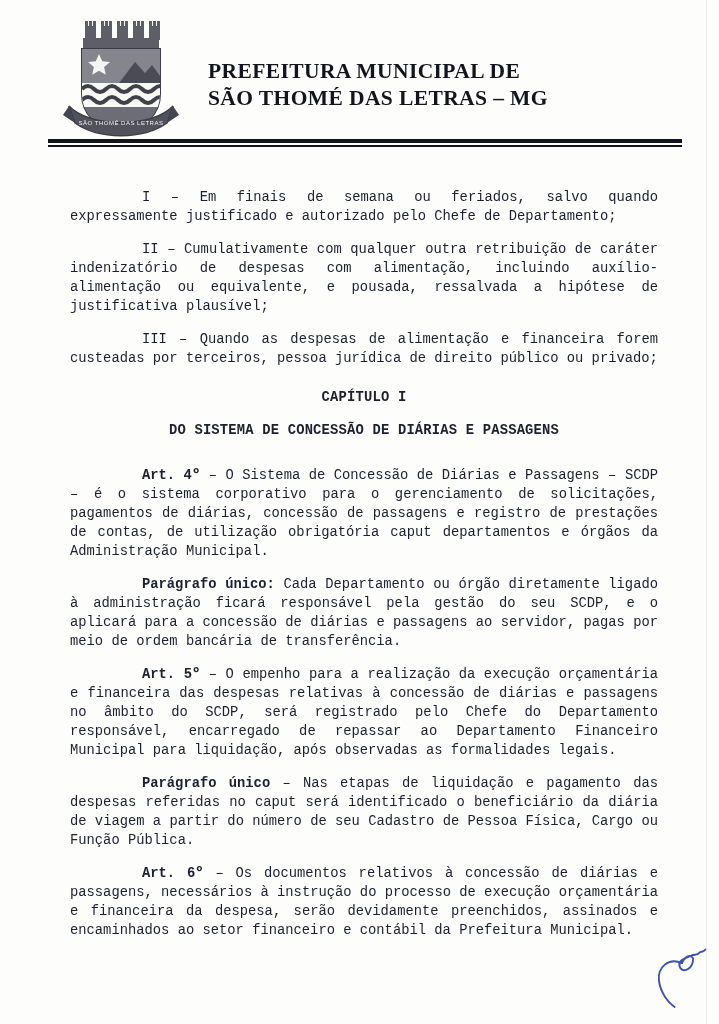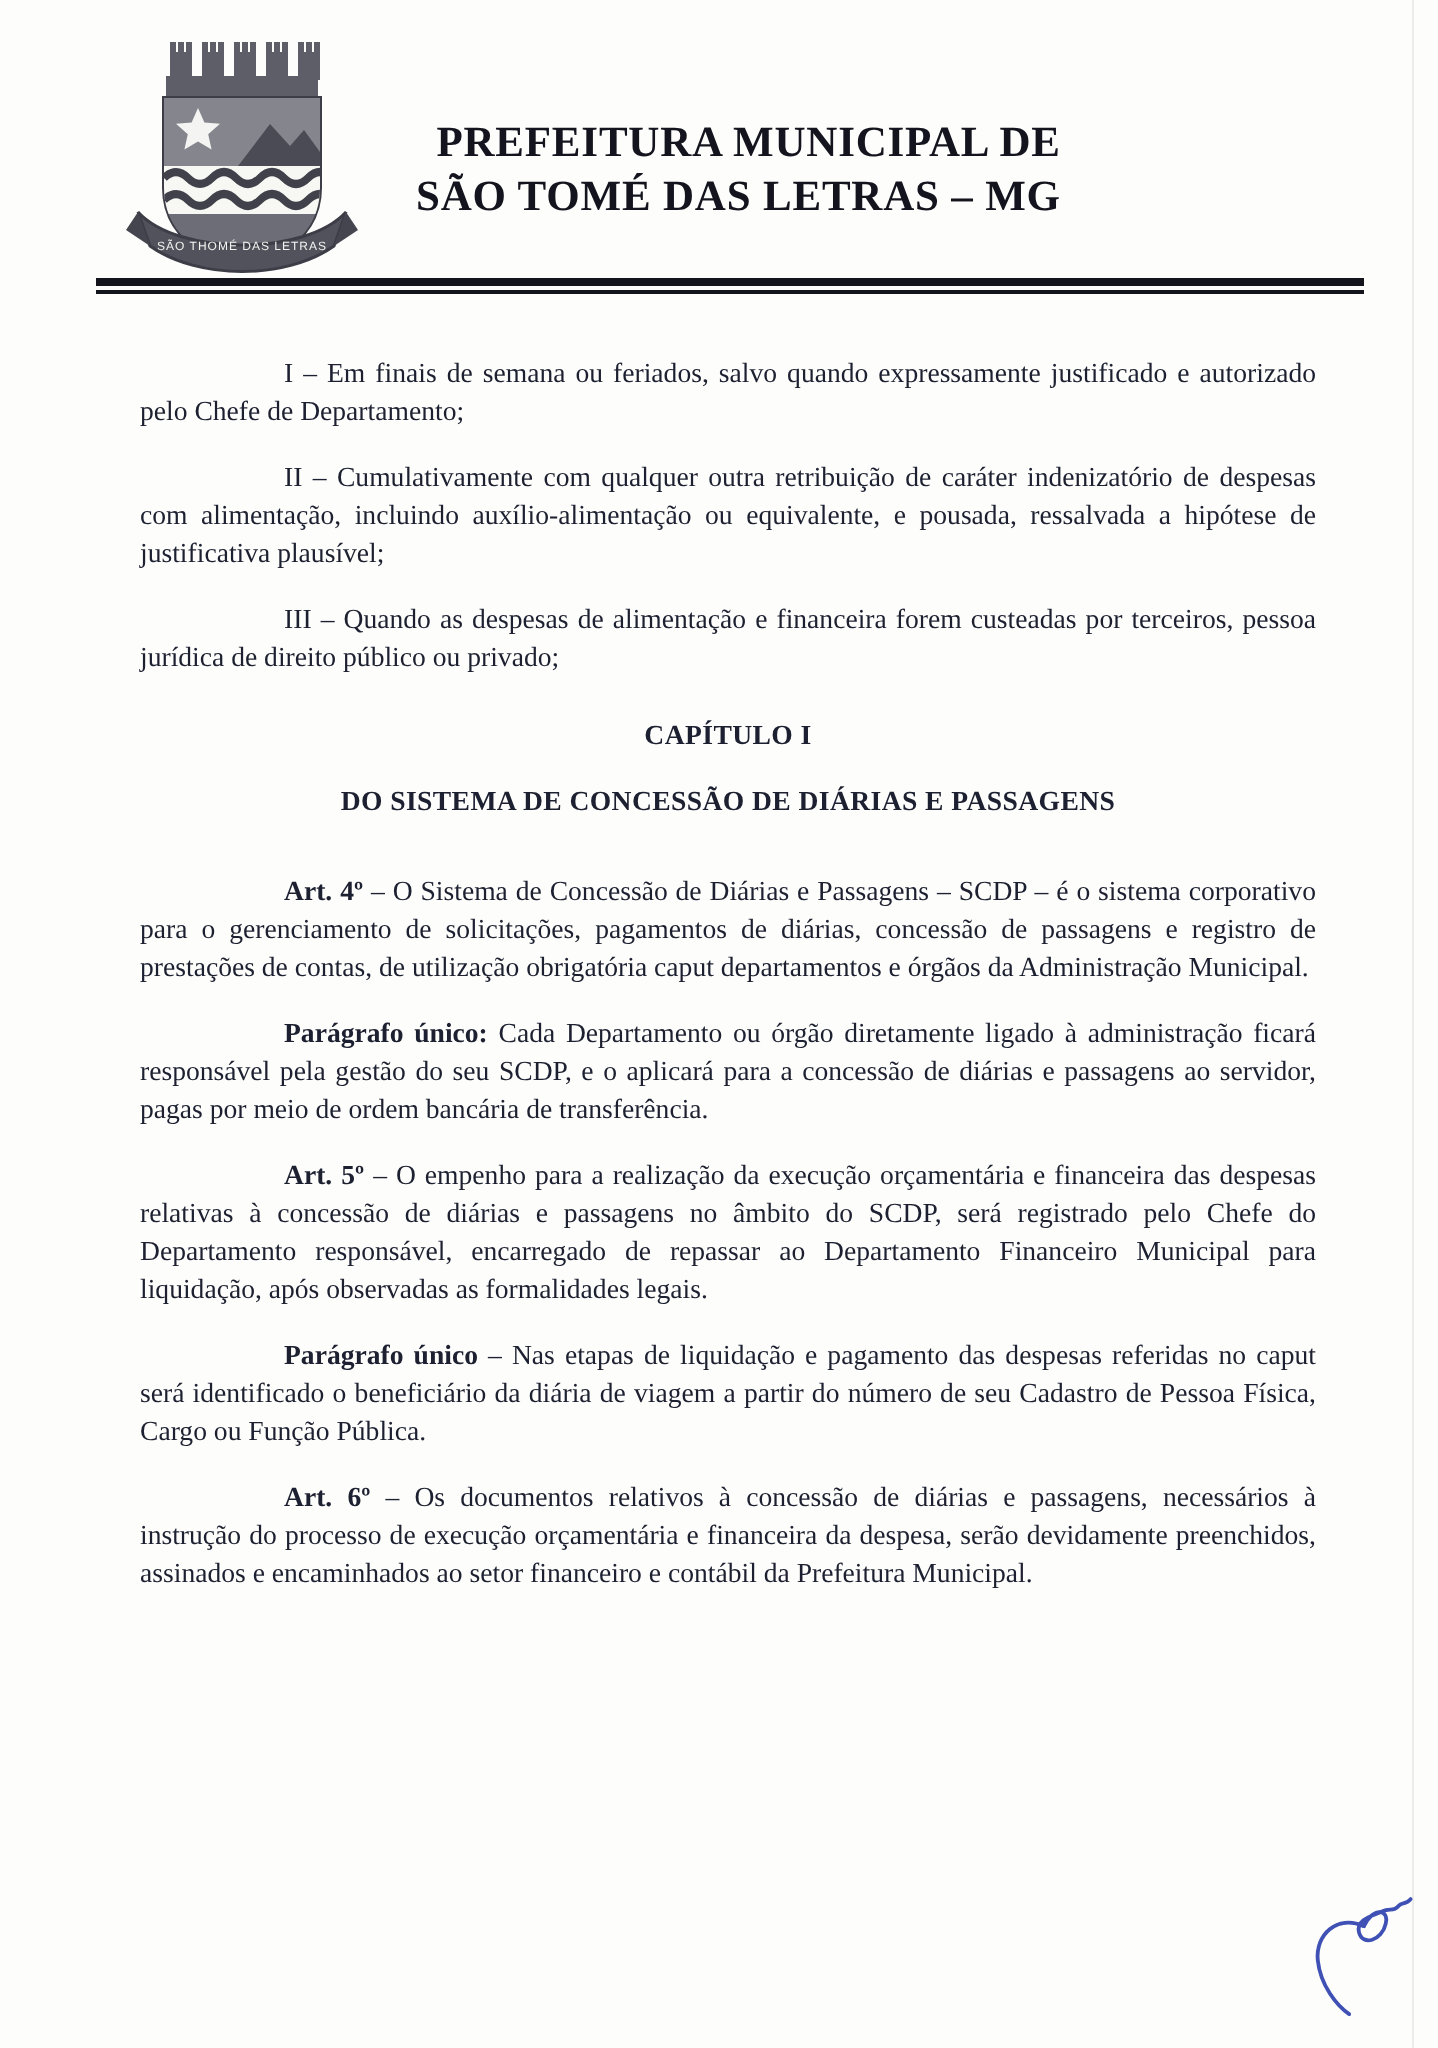--- a/index.html
+++ b/index.html
@@ -6,35 +6,35 @@
   .page{
     position:relative;
     width:719px;height:1024px;
     margin:0 auto;
     background:#fdfdfb;
     overflow:hidden;
     font-family:"Liberation Serif","DejaVu Serif",serif;
     color:#1c2030;
   }
   
-  .header{position:absolute;top:14px;left:56px;display:flex;align-items:flex-start;text-align:right;}
+  .header{position:absolute;top:14px;left:56px;display:flex;align-items:flex-start;}
   .crest{width:130px;height:130px;flex:0 0 auto;}
   .titles{
     margin-left:22px;padding-top:44px;
     font-weight:bold;font-size:21.5px;line-height:27px;
     letter-spacing:0.4px;color:#14141e;white-space:nowrap;
   }
   
   .rule{position:absolute;top:139px;left:48px;width:634px;}
   .rule-thick{border-top:4px solid #14141c;}
   .rule-thin{border-top:2px solid #14141c;margin-top:2px;}
   
   .doc-body{
-    position:absolute;top:177px;left:70px;width:588px;
-    font-size:13.8px;line-height:19px;text-align:justify;
+    position:absolute;top:188px;left:70px;width:588px;
+    font-size:13.8px;line-height:19px;text-align:justify;font-family:Liberation Mono, monospace;
   }
   .para{margin:0 0 14px;text-indent:72px;text-align:justify;}
   .para.center{text-align:center;text-indent:0;font-weight:bold;letter-spacing:0.2px;}
   .para.gap-top{margin-top:20px;}
   .para.gap-bottom{margin-bottom:26px;}
   .bold{font-weight:bold;}
   
   .scan-line{position:absolute;top:0;right:12px;width:1px;height:100%;background:#ececea;}
   
   .signature{position:absolute;right:8px;bottom:12px;width:64px;height:66px;transform:rotate(-6deg);}
@@ -92,21 +92,21 @@
       </g>
 
       <path d="M8 92 C28 114 92 114 112 92 L106 109 C82 126 38 126 14 109 Z" fill="#52525d" stroke="#3d3d47" stroke-width="1.5"></path>
       <path d="M8 92 L2 101 L14 109 Z" fill="#45454f"></path>
       <path d="M112 92 L118 101 L106 109 Z" fill="#45454f"></path>
       <text x="60" y="111" text-anchor="middle" font-size="6" font-family="Liberation Sans, sans-serif" fill="#f2f2ef" letter-spacing="0.5">SÃO THOMÉ DAS LETRAS</text>
     </svg>
 
     <div class="titles">
       <div>PREFEITURA MUNICIPAL DE</div>
-      <div>SÃO TOMÉ DAS LETRAS – MG</div>
+      <div>SÃO THOMÉ DAS LETRAS – MG</div>
     </div>
   </div>
 
   <div class="rule">
     <div class="rule-thick"></div>
     <div class="rule-thin"></div>
   </div>
 
   <div class="doc-body">
       <p class="para"><span>I – Em finais de semana ou feriados, salvo quando expressamente justificado e autorizado pelo Chefe de Departamento;</span></p>

